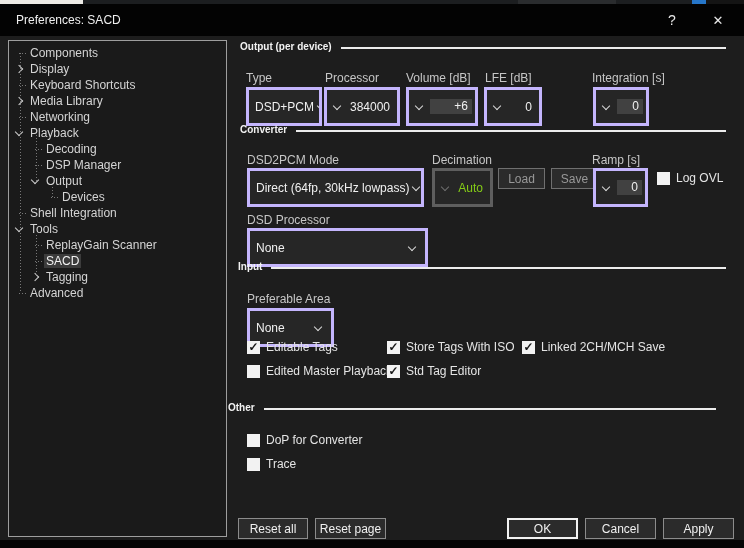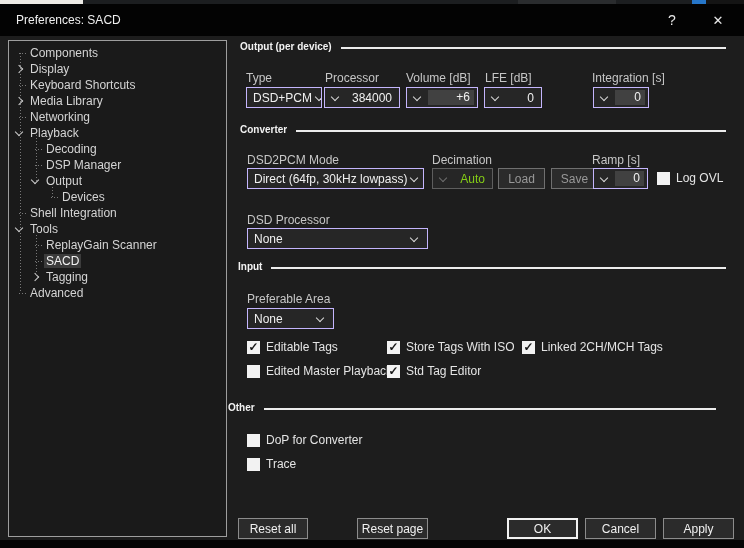--- a/index.html
+++ b/index.html
@@ -32,21 +32,21 @@
   .chev{display:inline-block;width:5px;height:5px;border-right:1px solid #cfcfcf;border-bottom:1px solid #cfcfcf;}
   .chev.right{transform:rotate(-45deg);position:absolute;left:4px;top:5px;}
   .chev.down{transform:rotate(45deg);position:absolute;left:4px;top:4px;}
   
   .sec{position:absolute;display:flex;align-items:center;gap:9px;}
   .sec .stitle{font-weight:bold;font-size:10px;color:#f2f2f2;white-space:nowrap;}
   .sec .line{flex:1;height:2px;background:#ececec;margin-top:2px;}
   
   .lbl{position:absolute;color:#c6c6c6;white-space:nowrap;}
   
-  .combo{position:absolute;height:21px;box-sizing:border-box;border:1px solid #c4b5fd;background:#262626;
+  .combo{position:absolute;height:39px;box-sizing:border-box;border:3px solid #c4b5fd;background:#262626;
          display:flex;align-items:center;color:#f0f0f0;white-space:nowrap;overflow:hidden;}
   .combo .cwrap{position:relative;width:16px;height:14px;flex:0 0 16px;}
   .combo .cwrap .chev{border-color:#d8d8d8;}
   .combo .cwrap .chev.down{left:4px;top:3px;}
   .combo.ddr{justify-content:space-between;padding:0 4px 0 6px;}
   .combo.ddl{padding:0 3px;}
   .combo.ddl .val{flex:1;text-align:right;padding-right:4px;}
   .combo.edit .val{background:#414141;height:15px;line-height:15px;margin-left:2px;}
   .combo.disabled{border-color:#5e5e5e;color:#84cc16;}
   .combo.disabled .cwrap .chev{border-color:#6e6e6e;}
@@ -289,21 +289,21 @@
   <div class="cb" style="left:247px;top:340px;">
     <span class="box">✓</span>
     <span class="cl">Editable Tags</span>
   </div>
   <div class="cb" style="left:387px;top:340px;">
     <span class="box">✓</span>
     <span class="cl">Store Tags With ISO</span>
   </div>
   <div class="cb" style="left:522px;top:340px;">
     <span class="box">✓</span>
-    <span class="cl">Linked 2CH/MCH Tags</span>
+    <span class="cl">Linked 2CH/MCH Save</span>
   </div>
   <div class="cb" style="left:247px;top:364px;">
     <span class="box"></span>
     <span class="cl">Edited Master Playback</span>
   </div>
   <div class="cb" style="left:387px;top:364px;">
     <span class="box">✓</span>
     <span class="cl">Std Tag Editor</span>
   </div>
 
@@ -315,18 +315,18 @@
   <div class="cb" style="left:247px;top:433px;">
     <span class="box"></span>
     <span class="cl">DoP for Converter</span>
   </div>
   <div class="cb" style="left:247px;top:457px;">
     <span class="box"></span>
     <span class="cl">Trace</span>
   </div>
 
   <div class="btn" style="left:238px;top:518px;width:70px;">Reset all</div>
-  <div class="btn" style="left:315px;top:518px;width:71px;margin-left:42px;">Reset page</div>
+  <div class="btn" style="left:315px;top:518px;width:71px;">Reset page</div>
   <div class="btn default" style="left:507px;top:518px;width:71px;">OK</div>
   <div class="btn" style="left:585px;top:518px;width:71px;">Cancel</div>
   <div class="btn" style="left:663px;top:518px;width:71px;">Apply</div>
 
 </div>
 
 </body></html>

